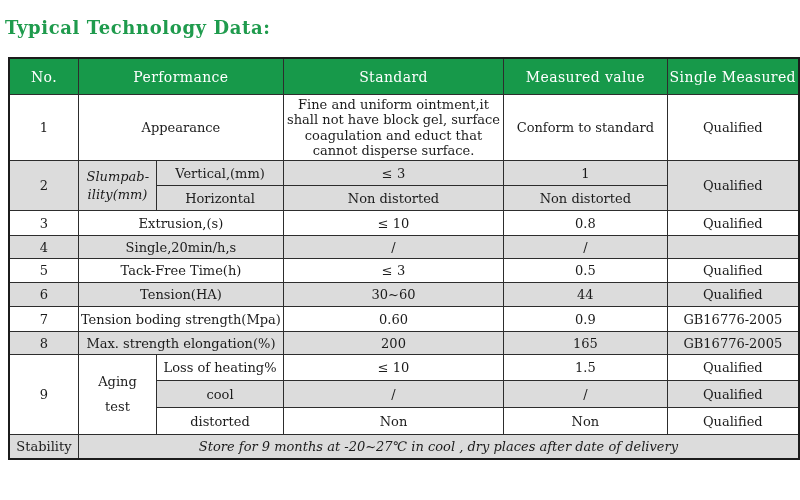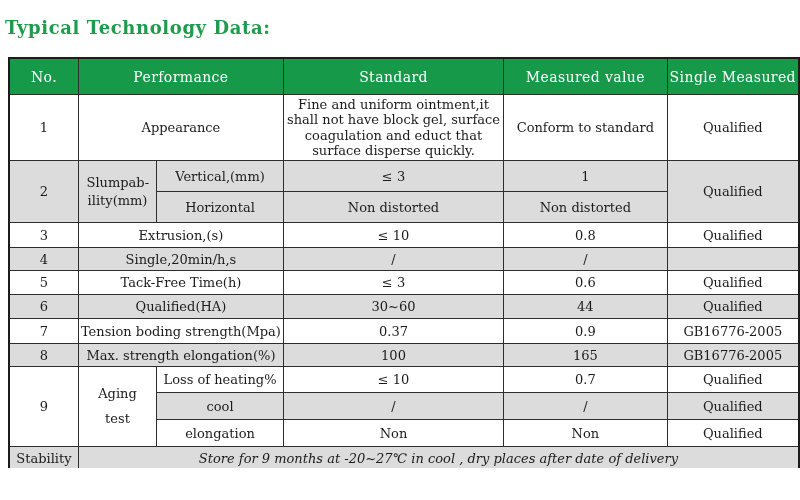--- a/index.html
+++ b/index.html
@@ -29,21 +29,21 @@
   .spec th {
     background:#17994a; color:#ffffff;
     font-weight:normal; font-size:14px;
     letter-spacing:0.4px; white-space:nowrap;
     height:33px;
   }
   .gray { background:#dcdcdc; }
   .left { text-align:left; padding-left:8px; padding-right:5px; line-height:1.18; }
   .stab-text { text-align:left; padding-left:22px;font-style:italic; }
   .nowrap { white-space:nowrap; }
-  .narrow-wrap { width:62px; margin:12px auto; line-height:1.35; }
+  .narrow-wrap { width:62px; margin:6px auto; line-height:1.35;font-style:italic; }
   .narrow-wrap2 { width:42px; margin:14px auto; line-height:1.9; }
   tr.h66 { height:66px; }
   tr.h33 { height:33px; }
   tr.h25 { height:25px; }
   tr.h24 { height:24px; }
   tr.h23 { height:23px; }
 </style>
 </head>
 <body>
 
@@ -65,21 +65,21 @@
       <th>No.</th>
       <th colspan="2">Performance</th>
       <th>Standard</th>
       <th>Measured value</th>
       <th>Single Measured</th>
     </tr>
 
     <tr class="h66">
       <td>1</td>
       <td colspan="2">Appearance</td>
-      <td class="left">Fine and uniform ointment,it shall not have block gel, surface coagulation and educt that surface disperse quickly.</td>
+      <td class="left">Fine and uniform ointment,it shall not have block gel, surface coagulation and educt that cannot disperse surface.</td>
       <td>Conform to standard</td>
       <td>Qualified</td>
     </tr>
 
     <tr class="h25">
       <td class="gray" rowspan="2">2</td>
       <td class="gray" rowspan="2">
         <div class="narrow-wrap">Slumpab-ility(mm)</div>
       </td>
       <td class="gray">Vertical,(mm)</td>
@@ -106,66 +106,66 @@
       <td colspan="2" class="gray nowrap">Single,20min/h,s</td>
       <td class="gray">/</td>
       <td class="gray">/</td>
       <td class="gray"></td>
     </tr>
 
     <tr class="h24">
       <td>5</td>
       <td colspan="2" class="nowrap">Tack-Free Time(h)</td>
       <td>≤ 3</td>
-      <td>0.6</td>
+      <td>0.5</td>
       <td>Qualified</td>
     </tr>
 
     <tr class="h24">
       <td class="gray">6</td>
-      <td colspan="2" class="gray nowrap">Qualified(HA)</td>
+      <td colspan="2" class="gray nowrap">Tension(HA)</td>
       <td class="gray">30~60</td>
       <td class="gray">44</td>
       <td class="gray">Qualified</td>
     </tr>
 
     <tr class="h25">
       <td>7</td>
       <td colspan="2" class="nowrap">Tension boding strength(Mpa)</td>
-      <td>0.37</td>
+      <td>0.60</td>
       <td>0.9</td>
       <td>GB16776-2005</td>
     </tr>
 
     <tr class="h23">
       <td class="gray">8</td>
       <td colspan="2" class="gray nowrap">Max. strength elongation(%)</td>
-      <td class="gray">100</td>
+      <td class="gray">200</td>
       <td class="gray">165</td>
       <td class="gray">GB16776-2005</td>
     </tr>
 
     <tr class="h24">
       <td rowspan="3">9</td>
       <td rowspan="3">
         <div class="narrow-wrap2">Aging test</div>
       </td>
       <td>Loss of heating%</td>
       <td>≤ 10</td>
-      <td>0.7</td>
+      <td>1.5</td>
       <td>Qualified</td>
     </tr>
     <tr class="h25">
       <td class="gray">cool</td>
       <td class="gray">/</td>
       <td class="gray">/</td>
       <td class="gray">Qualified</td>
     </tr>
     <tr class="h25">
-      <td>elongation</td>
+      <td>distorted</td>
       <td>Non</td>
       <td>Non</td>
       <td>Qualified</td>
     </tr>
 
     <tr class="h24">
       <td class="gray">Stability</td>
       <td colspan="5" class="gray stab-text">Store for 9 months at -20~27℃  in cool , dry places after date of delivery</td>
     </tr>
   </tbody>

